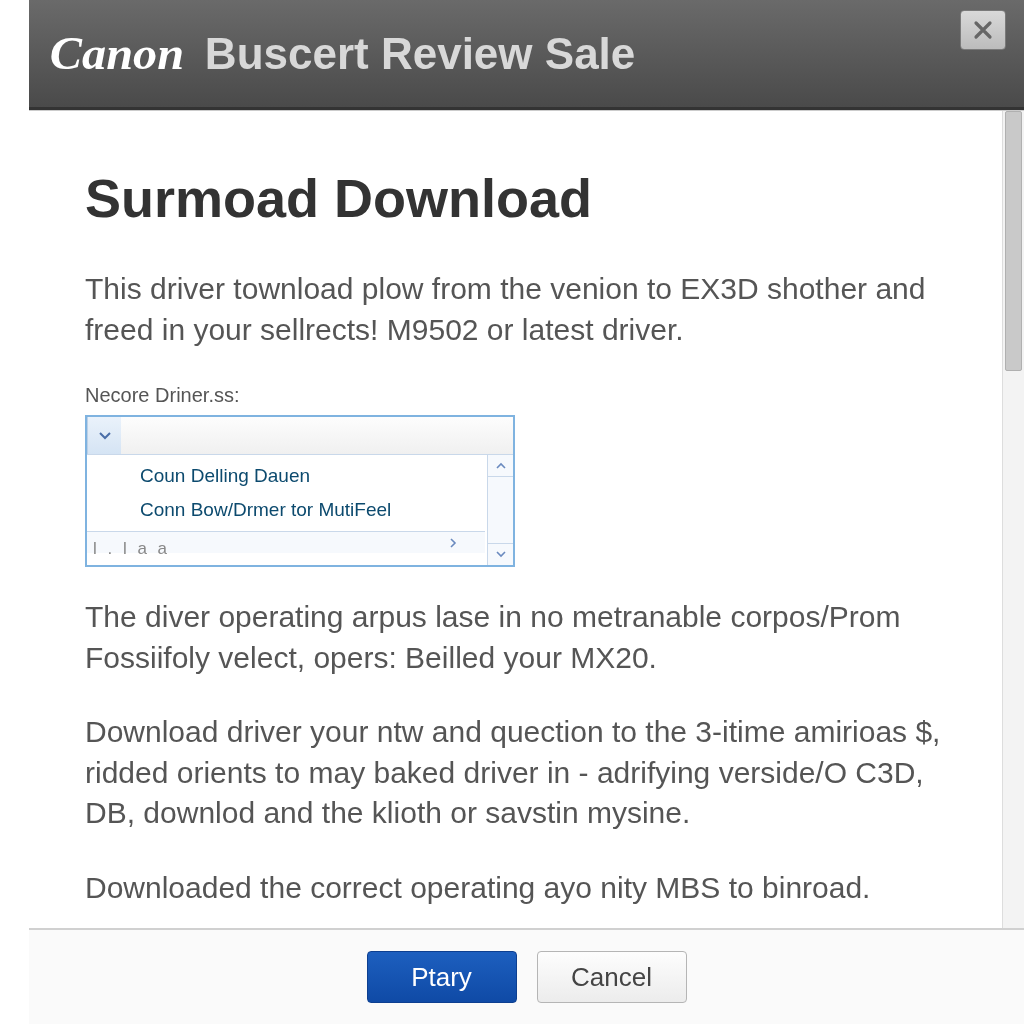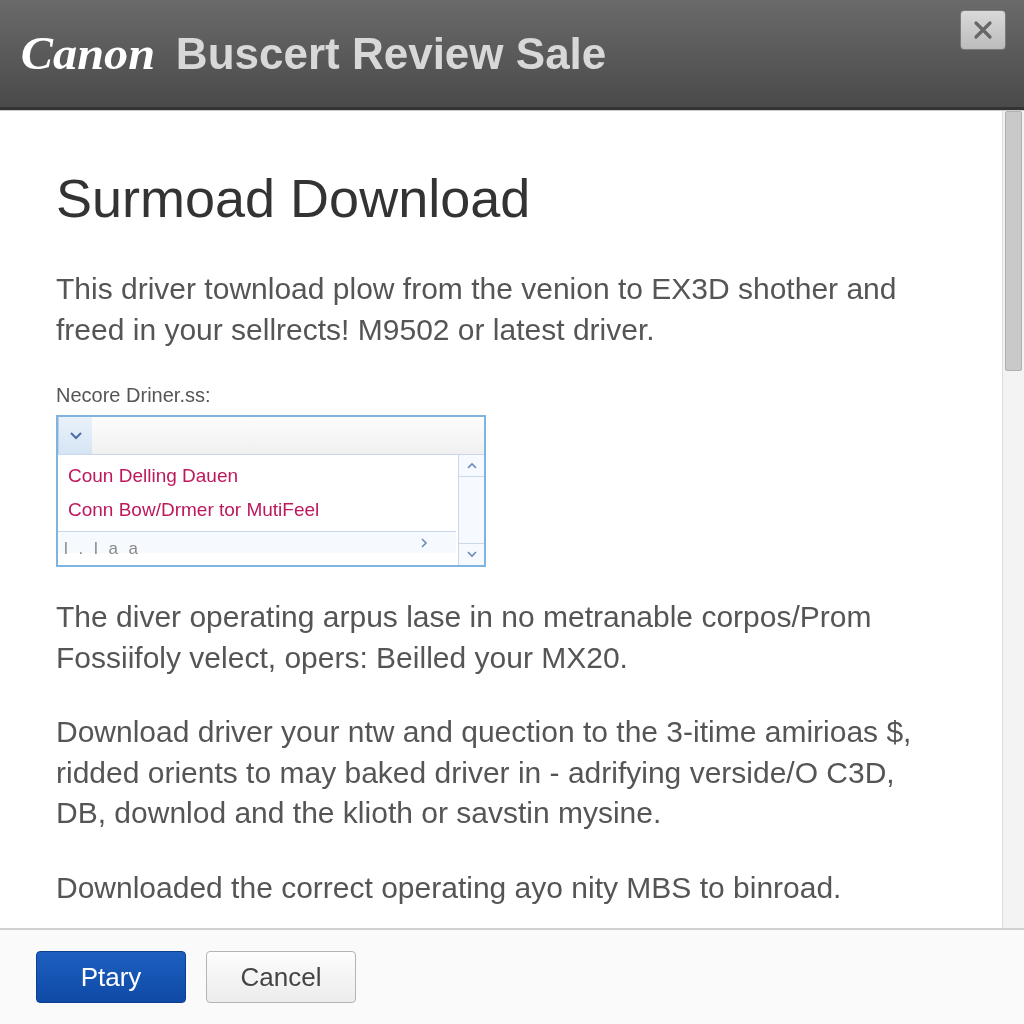--- a/index.html
+++ b/index.html
@@ -1,19 +1,19 @@
 <!DOCTYPE html>
 <html><head>
 <meta charset="utf-8">
 <style>
   * { box-sizing: border-box; margin: 0; padding: 0; }
   html, body { width: 1024px; height: 1024px; overflow: hidden; font-family: "Segoe UI", Tahoma, sans-serif; background: #e8e8e8; }
   .window {
     width: 1024px; height: 1024px; background: #fff; position: relative;
-    display: flex; flex-direction: column;
+    display: flex; flex-direction: column; padding-left: 29px;
   }
   .titlebar {
     height: 110px;
     background: linear-gradient(to bottom, #6a6a6a 0%, #5a5a5a 50%, #4a4a4a 100%);
     display: flex; align-items: center; padding: 0 24px;
     border-bottom: 3px solid #333;
     position: relative;
   }
   .brand {
     font-family: Georgia, "Times New Roman", serif;
@@ -46,21 +46,21 @@
   .scrollbar {
     width: 22px; background: #f3f3f3;
     border-left: 1px solid #ddd;
     position: relative;
   }
   .scrollbar-thumb {
     position: absolute; left: 2px; right: 2px; top: 0; height: 260px;
     background: #c9c9c9; border: 1px solid #b0b0b0; border-radius: 2px;
   }
   h1.page-title {
-    font-size: 54px; font-weight: 400; color: #333; margin-bottom: 40px;
+    font-size: 54px; font-weight: 700; color: #333; margin-bottom: 40px;
   }
   .para {
     font-size: 30px; line-height: 1.35; color: #555; margin-bottom: 34px; margin-top: 16px;
   }
   .label {
     font-size: 20px; color: #555; margin-bottom: 8px;
   }
   .combo {
     width: 430px; border: 2px solid #7fb3e0; background: #fff; font-size: 20px;
     margin-bottom: 30px;
@@ -81,23 +81,24 @@
   }
   .combo-dd svg { width: 12px; height: 8px; }
   .combo-list {
     position: relative;
     border-top: none;
   }
   .combo-list-inner {
     padding: 4px 0;
   }
   .combo-item {
-    padding: 6px 10px; color: #be185d; font-size: 19px; cursor: pointer;
+    padding: 6px 10px; color: #0c4a6e; font-size: 19px; cursor: pointer;
     white-space: nowrap; overflow: hidden; text-overflow: ellipsis;
     max-width: 380px;
+    margin-left: 43px;
   }
   .combo-list-scroll {
     position: absolute; right: 0; top: 0; bottom: 0; width: 26px;
     border-left: 1px solid #c9d8ea; background: #f6f9fd;
     display: flex; flex-direction: column;
   }
   .mini-arrow {
     height: 22px; display: flex; align-items: center; justify-content: center;
     border-bottom: 1px solid #c9d8ea; cursor: pointer;
   }
@@ -105,21 +106,21 @@
   .mini-arrow svg { width: 10px; height: 7px; }
   .mini-track { flex: 1; position: relative; }
   .mini-hscroll {
     height: 22px; border-top: 1px solid #c9d8ea;
     display: flex; align-items: center; padding: 0 6px;
     background: #f6f9fd;
   }
   .mini-hscroll svg { width: 8px; height: 10px; }
   .footer {
     height: 96px; border-top: 2px solid #d0d0d0;
-    display: flex; align-items: center; justify-content: flex-start;
+    display: flex; align-items: center; justify-content: center;
     padding: 0 36px; gap: 20px; background: #fafafa;
   }
   .btn {
     min-width: 150px; height: 52px; border-radius: 4px;
     font-size: 26px; display: flex; align-items: center; justify-content: center;
     cursor: pointer; padding: 0 18px;
   }
   .btn-primary {
     background: linear-gradient(to bottom, #1d5fbf, #0f4aa6);
     color: #fff; border: 1px solid #0d3f90;

